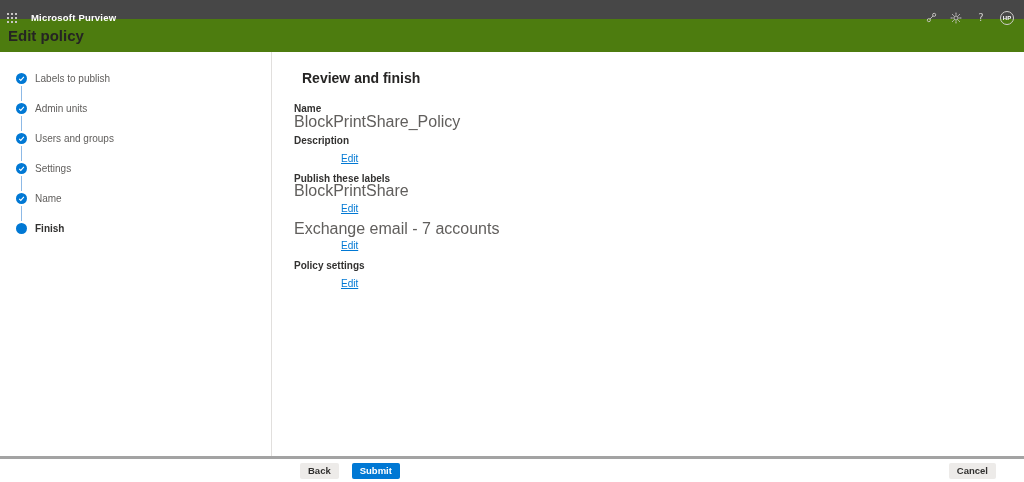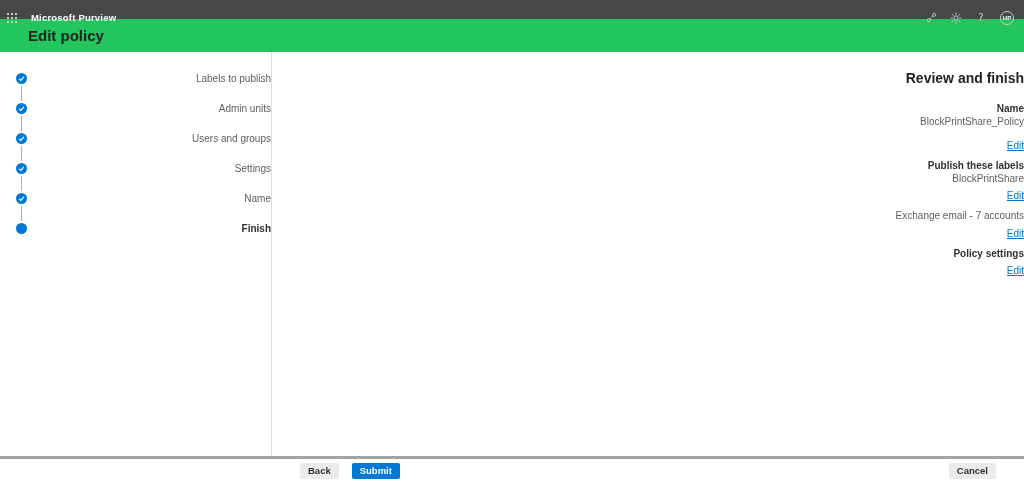--- a/index.html
+++ b/index.html
@@ -43,26 +43,26 @@
     width: 14px; height: 14px; border-radius: 50%;
     border: 1px solid #d2d0ce; color: #ffffff;
     font-size: 6px; font-weight: 700;
     display: flex; align-items: center; justify-content: center;
     cursor: pointer;
   }
 
   
   .page-header {
     height: 33px; display: flex; align-items: center;
-    padding-left: 28px; background: #22c55e;
+    padding-left: 8px; background: #4d7c0f;
   }
   .page-title { font-size: 15px; font-weight: 700; color: #252423; }
 
   
-  .layout { display: flex; height: 404px; text-align: right; }
+  .layout { display: flex; height: 404px; }
   .left-panel {
     width: 272px; border-right: 1px solid #e1dfdd;
     padding: 21px 0 0 16px; flex-shrink: 0;
   }
   .step { position: relative; height: 30px; padding-left: 19px; cursor: pointer; }
   .dot {
     position: absolute; left: 0; top: 0;
     width: 11px; height: 11px; border-radius: 50%;
     background: #0078d4;
     display: flex; align-items: center; justify-content: center;
@@ -77,21 +77,21 @@
   }
   .step.current .step-label { font-weight: 700; color: #323130; }
 
   .main-panel { flex: 1; padding: 18px 0 0 22px; }
   .review-title {
     font-size: 14px; font-weight: 700; color: #252423;
     margin: 0 0 16px 0; line-height: 17px; padding-left: 8px;
   }
   .section { margin-bottom: 7px; }
   .sec-label { display: block; font-size: 10px; font-weight: 700; color: #323130; line-height: 12.5px; }
-  .sec-value { display: block; font-size: 10px; color: #605e5c; line-height: 12.5px; }
+  .sec-value { display: block; font-size: 16px; color: #605e5c; line-height: 12.5px; }
   .edit-link {
     display: inline-block; font-size: 10px; color: #0078d4;
     text-decoration: underline; line-height: 12.5px; cursor: pointer; padding-left: 47px;
   }
 
   
   .footer {
     height: 26px; border-top: 3px solid #a3a3a3;
     display: flex; align-items: center; background: #ffffff;
   }
@@ -219,20 +219,21 @@
 
   <div class="main-panel">
     <h2 class="review-title">Review and finish</h2>
 
     <div class="section">
       <span class="sec-label">Name</span>
       <span class="sec-value">BlockPrintShare_Policy</span>
     </div>
 
     <div class="section">
+      <span class="sec-label">Description</span>
       <a class="edit-link">Edit</a>
     </div>
 
     <div class="section">
       <span class="sec-label">Publish these labels</span>
       <span class="sec-value">BlockPrintShare</span>
       <a class="edit-link">Edit</a>
     </div>
 
     <div class="section">

